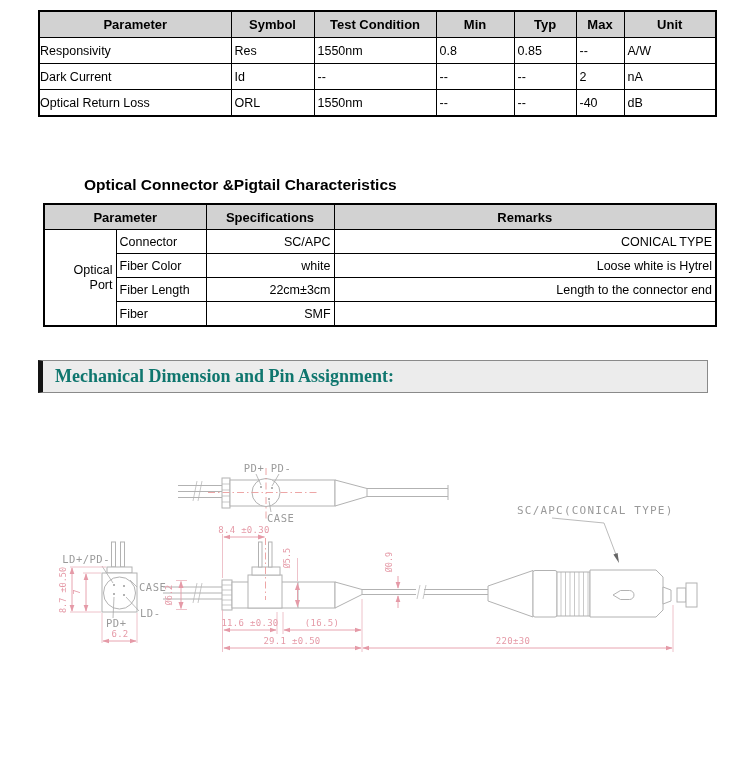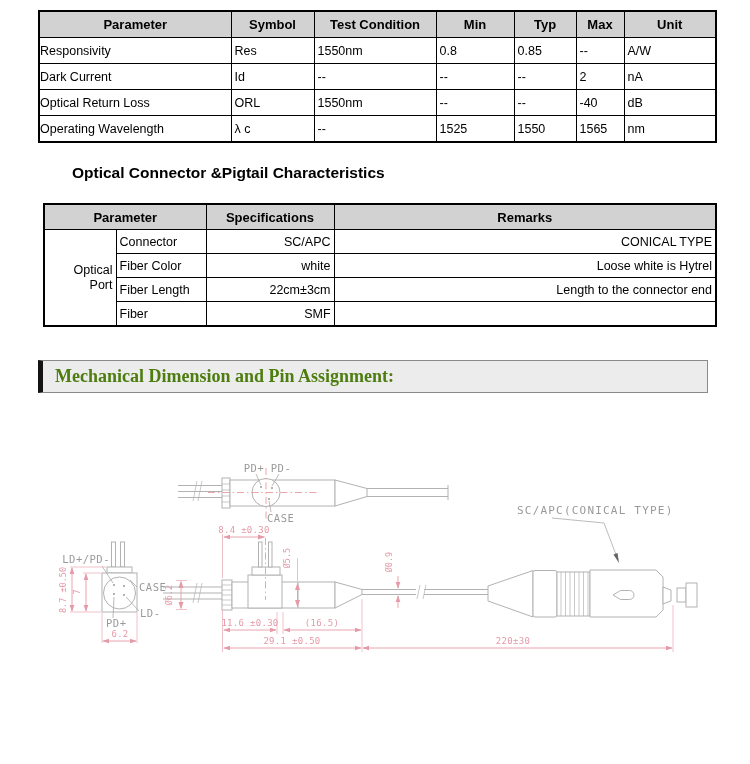--- a/index.html
+++ b/index.html
@@ -11,25 +11,25 @@
   th{background:#d2d2d2;font-weight:bold;font-size:13px;text-align:center}
   .t1{left:38px;top:10px;width:677px}
   .t1 th{height:25px}
   .t1 td{height:25px;text-align:left}
   .t1 td.p{text-align:left;padding-left:0}
   .t2{left:43px;top:203px;width:672px}
   .t2 th{height:24px}
   .t2 td{height:23px;text-align:right}
   .t2 td.p{text-align:left;}
   .t2 td.g{white-space:normal;line-height:15px}
-  .h1{position:absolute;left:68px;top:160px;margin:4px;font-size:15.5px;font-weight:bold}
+  .h1{position:absolute;left:68px;top:160px;margin:16px;font-size:15.5px;font-weight:bold}
   .bar{position:absolute;left:38px;top:360px;width:652px;height:31px;background:#ececec;
        border:1px solid #8a8a8a;border-left:5px solid #141414;
        font-family:"Liberation Serif",serif;font-weight:bold;font-size:18px;
-       line-height:31px;padding-left:12px;color:#4d7c0f}
+       line-height:31px;padding-left:12px;color:#0f766e}
   .dwg{position:absolute;left:0;top:430px}
   .o{stroke:#b2b2b2;stroke-width:1;fill:none}
   .of{stroke:#b2b2b2;stroke-width:1;fill:#fff}
   .thin{stroke:#b2b2b2;stroke-width:.7;fill:none}
   .lbl{font-family:"DejaVu Sans Mono",monospace;font-size:10.5px;fill:#9a9a9a;letter-spacing:.5px}
   .lbl2{font-family:"DejaVu Sans Mono",monospace;font-size:11px;fill:#9a9a9a;letter-spacing:1.2px}
   .dimt{font-family:"DejaVu Sans Mono",monospace;font-size:9px;fill:#e59aa7;letter-spacing:.3px}
   .dimr{font-family:"DejaVu Sans Mono",monospace;font-size:8.5px;fill:#e59aa7}
   .dm{stroke:#e59aa7;stroke-width:.9;fill:none}
   .ext{stroke:#eab3bc;stroke-width:.8;fill:none}
@@ -81,29 +81,20 @@
       <td>nA</td>
     </tr>
     <tr>
       <td class="p">Optical Return Loss</td>
       <td>ORL</td>
       <td>1550nm</td>
       <td>--</td>
       <td>--</td>
       <td>-40</td>
       <td>dB</td>
-    </tr>
-    <tr>
-      <td class="p">Operating Wavelength</td>
-      <td>λ c</td>
-      <td>--</td>
-      <td>1525</td>
-      <td>1550</td>
-      <td>1565</td>
-      <td>nm</td>
     </tr>
   </tbody>
 </table>
 
 <h2 class="h1">Optical Connector &amp;Pigtail Characteristics</h2>
 
 <table class="t2">
   <colgroup>
       <col style="width:72px">
       <col style="width:90px">

